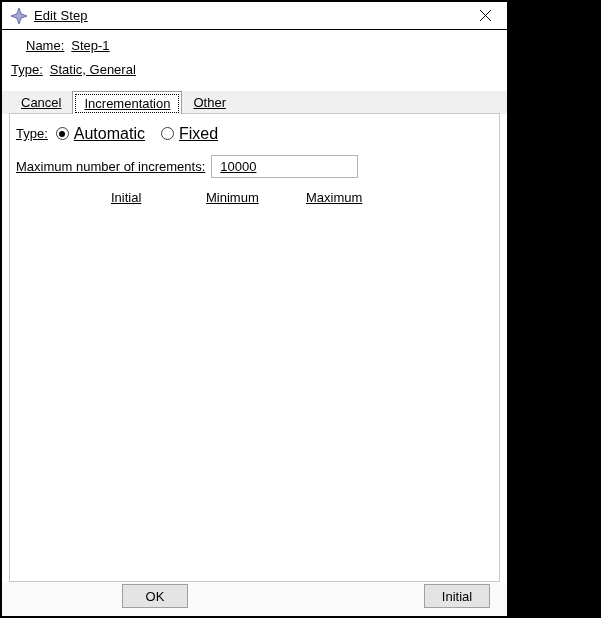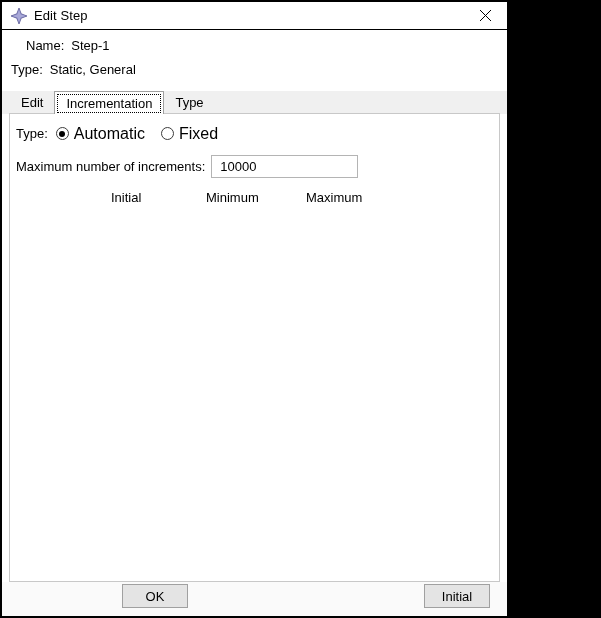--- a/index.html
+++ b/index.html
@@ -17,20 +17,21 @@
   .window {
     position: absolute;
     left: 0; top: 0;
     width: 509px;
     height: 618px;
     box-sizing: border-box;
     border: 2px solid #000000;
     background: #ffffff;
     display: flex;
     flex-direction: column;
+    text-decoration: underline;
   }
 
   
   .titlebar {
     position: relative;
     height: 27px;
     min-height: 27px;
     background: #ffffff;
     border-bottom: 1px solid #000000;
     display: flex;
@@ -264,28 +265,28 @@
       <span class="hdr-value">Step-1</span>
     </div>
     <div class="hdr-row">
       <span class="hdr-label">Type:</span>
       <span class="hdr-value">Static, General</span>
     </div>
   </div>
 
   <div class="tabstrip">
     <div class="tab">
-      <span class="tab-label">Edit</span>
+      <span class="tab-label">Cancel</span>
     </div>
     <div class="tab selected">
       <span class="tab-focus"></span>
       <span class="tab-label">Incrementation</span>
     </div>
     <div class="tab">
-      <span class="tab-label">Type</span>
+      <span class="tab-label">Other</span>
     </div>
   </div>
 
   <div class="content">
 
     <div class="row-type">
       <span class="lbl">Type:</span>
 
       <span class="radio-item">
         <span class="radio checked"></span>

